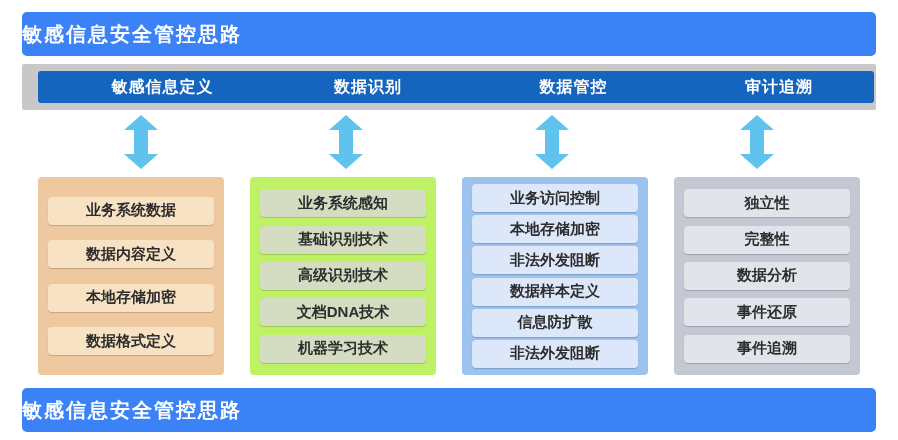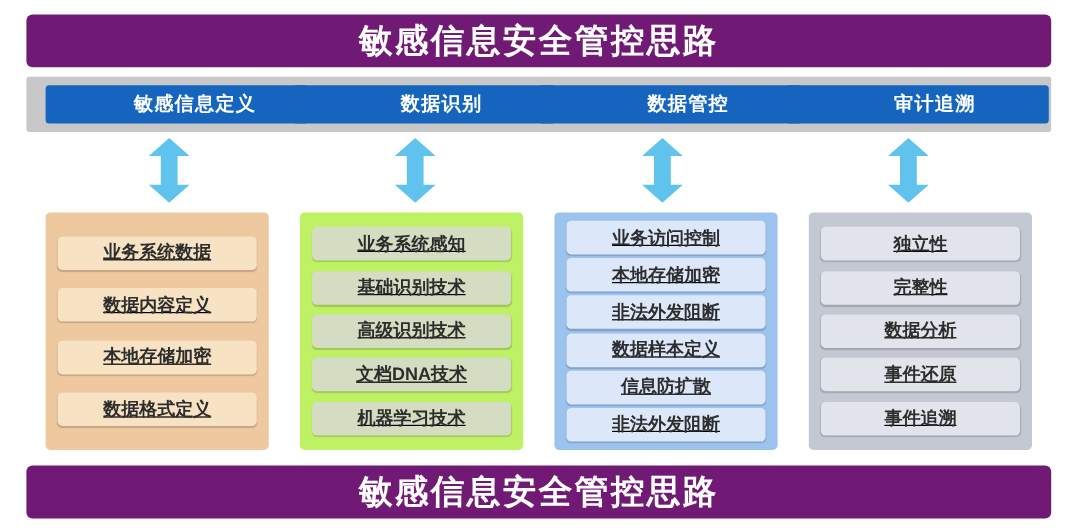--- a/index.html
+++ b/index.html
@@ -3,41 +3,41 @@
 <meta charset="utf-8">
 <style>
   html,body{margin:0;padding:0;background:#ffffff;}
   .page{
     position:relative;width:898px;height:440px;background:#ffffff;
     font-family:"Liberation Sans","DejaVu Sans",sans-serif;
     box-sizing:border-box;padding:12px 22px 14px;
     display:flex;flex-direction:column;overflow:hidden;
   }
   .banner{
-    height:44px;flex:0 0 auto;border-radius:5px;background:#701a75;
-    color:#ffffff;display:flex;align-items:center;justify-content:center;
-    font-size:28px;font-weight:bold;letter-spacing:2px;
+    height:44px;flex:0 0 auto;border-radius:5px;background:#3b82f6;
+    color:#ffffff;display:flex;align-items:center;justify-content:flex-start;
+    font-size:20px;font-weight:bold;letter-spacing:2px;
   }
   .banner.bottom{margin-top:10px;}
   .strip{
     margin-top:8px;height:46px;flex:0 0 auto;background:#c8c8c8;border-radius:2px;
     display:grid;grid-template-columns:repeat(4,1fr);align-items:center;padding:0 16px;
   }
   .nav-btn{
     width:92%;height:32px;margin:0 auto;background:#1565bf;border-radius:3px;
     color:#ffffff;font-size:16px;font-weight:bold;letter-spacing:1px;
     display:flex;align-items:center;justify-content:center;padding-left:30px;
   }
   .arrows{
     height:64px;flex:0 0 auto;display:grid;grid-template-columns:repeat(4,1fr);
     align-items:center;justify-items:center;padding:0 16px;
   }
   .cols{
     height:198px;flex:0 0 auto;display:grid;grid-template-columns:repeat(4,1fr);
-    gap:26px;padding:3px 16px;text-decoration:underline;
+    gap:26px;padding:3px 16px;
   }
   .col{
     border-radius:4px;display:flex;flex-direction:column;justify-content:space-evenly;
     padding:4px 10px;box-sizing:border-box;
   }
   .item{
     height:28px;border-radius:4px;display:flex;align-items:center;justify-content:center;
     font-size:15px;font-weight:bold;color:#2d2d2d;
     box-shadow:0 1px 1px rgba(0,0,0,0.18);
   }

